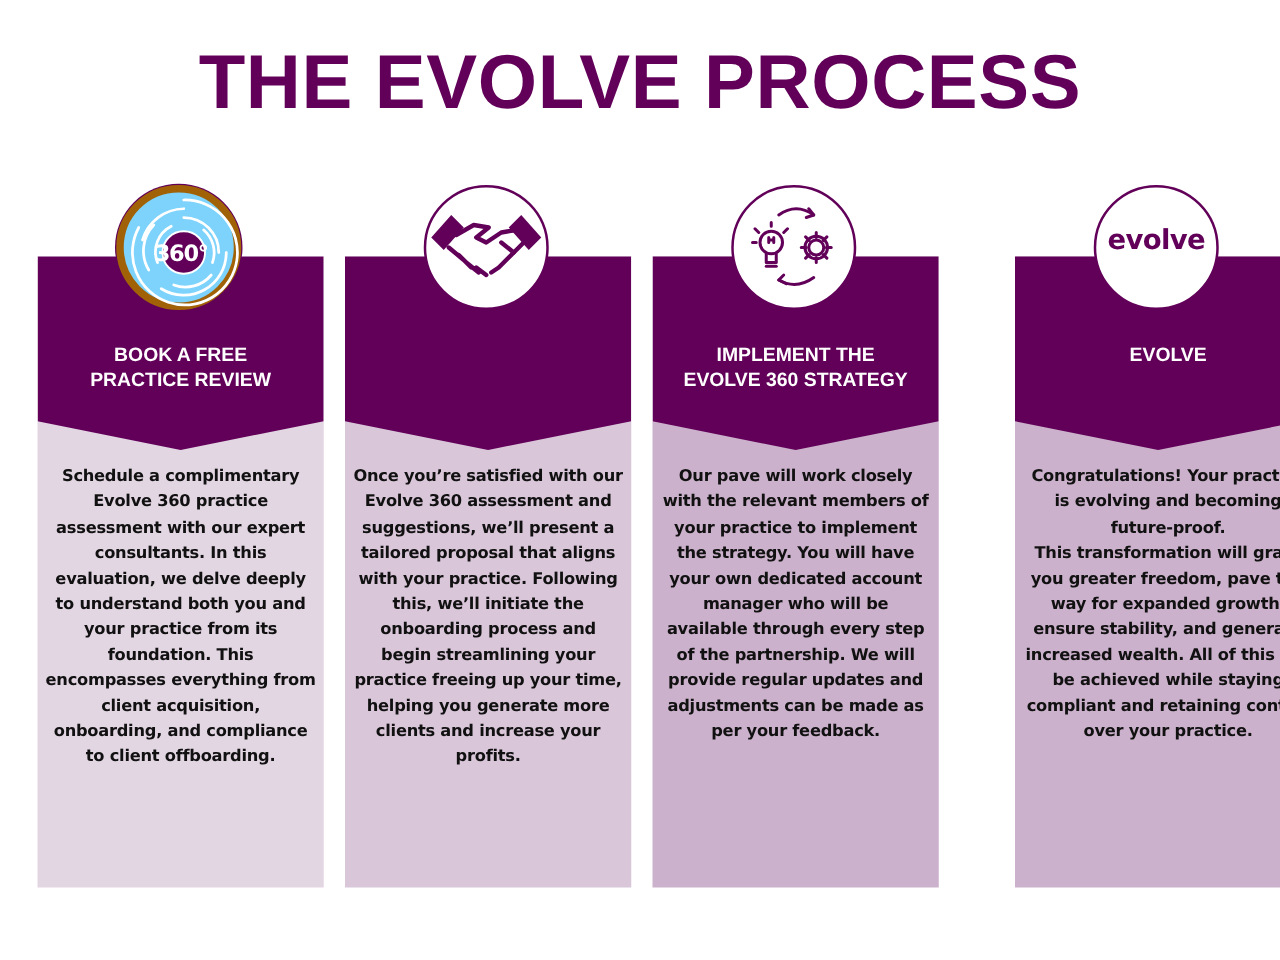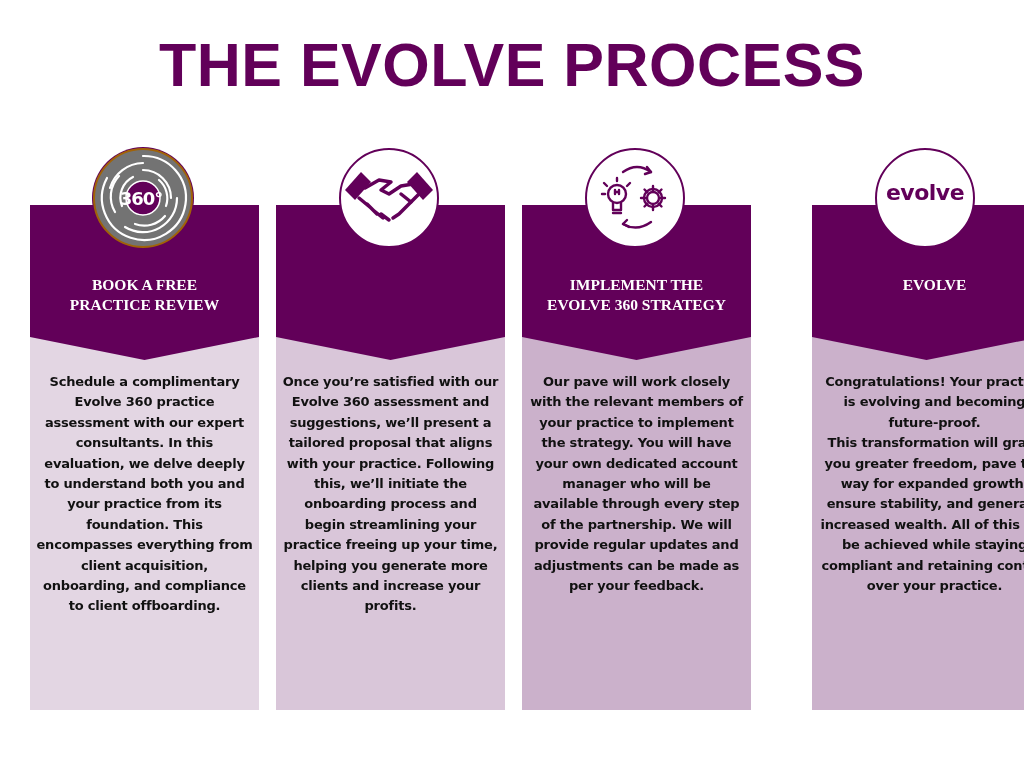--- a/index.html
+++ b/index.html
@@ -16,25 +16,25 @@
   .col .body { position: absolute; left: 0; top: 0; width: 229px; height: 505px; }
   .col .head {
     position: absolute; left: 0; top: 0; width: 229px; height: 155px;
     background: #620059;
     clip-path: polygon(0 0, 100% 0, 100% 132px, 50% 155px, 0 132px);
   }
   .col .badge {
     position: absolute; left: 63px; top: -57px; width: 100px; height: 100px; border-radius: 50%;
     background: #ffffff; border: 2px solid #620059; box-sizing: border-box;
   }
-  .col .badge.ring { background: #737373; border: 2px solid #a16207; box-shadow: 0 0 0 1px #620059; }
+  .col .badge.ring { background: #7dd3fc; border: 6px solid #a16207; box-shadow: 0 0 0 1px #620059; }
   .col .badge svg { position: absolute; left: 0; top: 0; width: 96px; height: 96px; }
   .col .heading {
     position: absolute; left: 4px; right: 4px; top: 70px; text-align: center;
-    color: #ffffff; font-family: Liberation Serif, serif; font-weight: bold;
+    color: #ffffff; font-family: Liberation Sans, sans-serif; font-weight: bold;
     font-size: 15.5px; line-height: 19.5px; margin: 0;
   }
   .col .desc {
     position: absolute; left: 6px; right: 6px; top: 167px; text-align: center;
     color: #111111; font-family: "DejaVu Sans", sans-serif; font-weight: bold;
     font-size: 13px; line-height: 20.4px; letter-spacing: -0.2px; margin: 0;
     white-space: pre-line;
   }
   .logo-text {
     position: absolute; left: 0; width: 96px; top: 30px; text-align: center;

